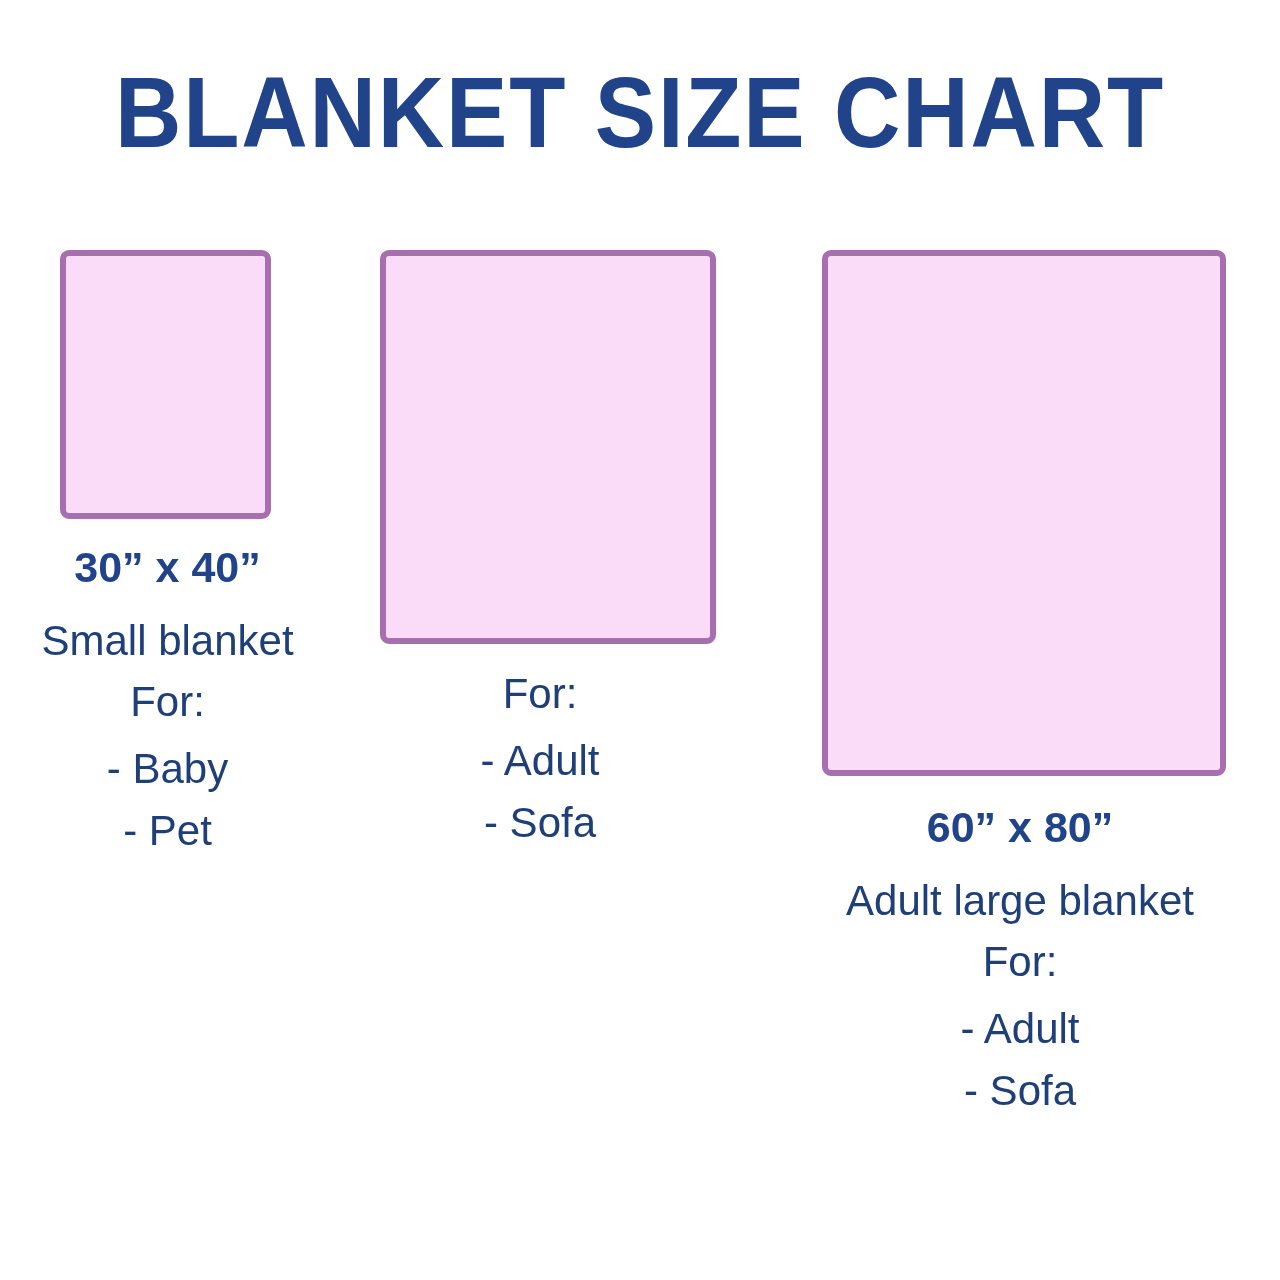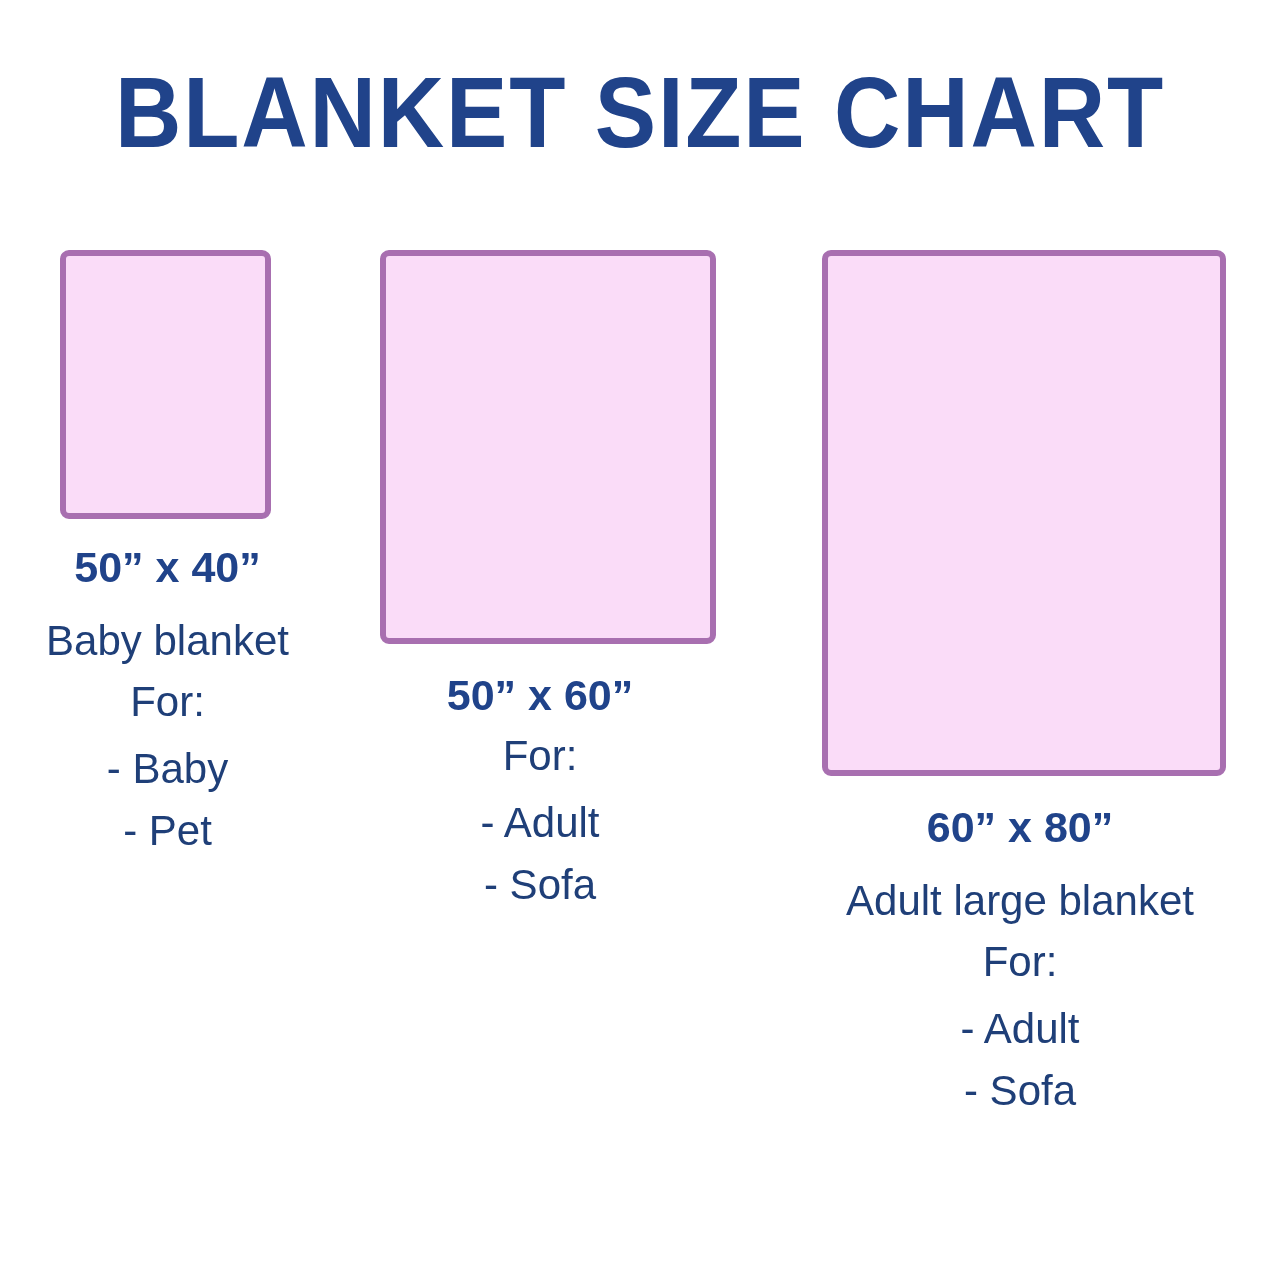--- a/index.html
+++ b/index.html
@@ -140,34 +140,33 @@
 
 <div id="chart-root">
 
   <div class="chart-title">BLANKET SIZE CHART</div>
 
   <div class="columns">
 
     <div class="column col-1">
       <div class="swatch swatch-1"></div>
       <div class="caption cap-1">
-        <div class="size-label">50” x 40”</div>
-        <div class="type-label">Baby blanket</div>
+        <div class="size-label">30” x 40”</div>
+        <div class="type-label">Small blanket</div>
         <div class="for-label">For:</div>
         <ul class="use-list">
           <li class="use-item">- Baby</li>
           <li class="use-item">- Pet</li>
         </ul>
       </div>
     </div>
 
     <div class="column col-2">
       <div class="swatch swatch-2"></div>
       <div class="caption cap-2">
-        <div class="size-label">50” x 60”</div>
         <div class="for-label">For:</div>
         <ul class="use-list">
           <li class="use-item">- Adult</li>
           <li class="use-item">- Sofa</li>
         </ul>
       </div>
     </div>
 
     <div class="column col-3">
       <div class="swatch swatch-3"></div>

